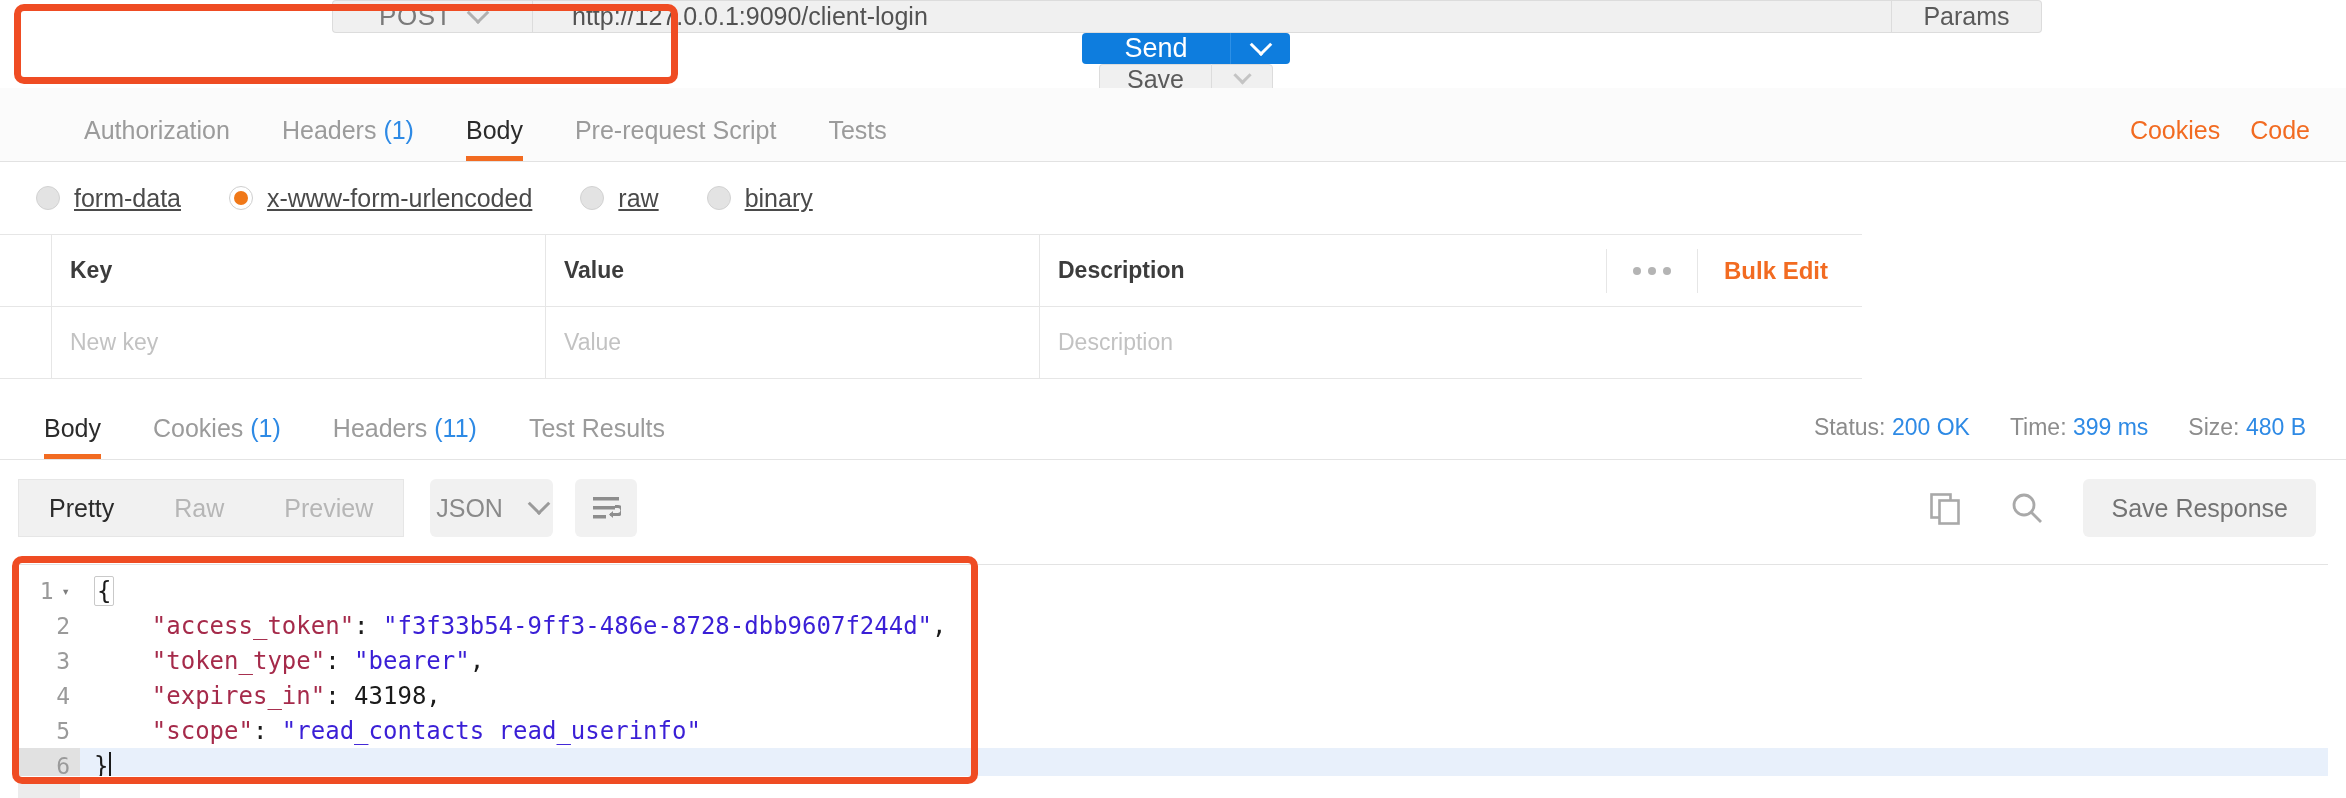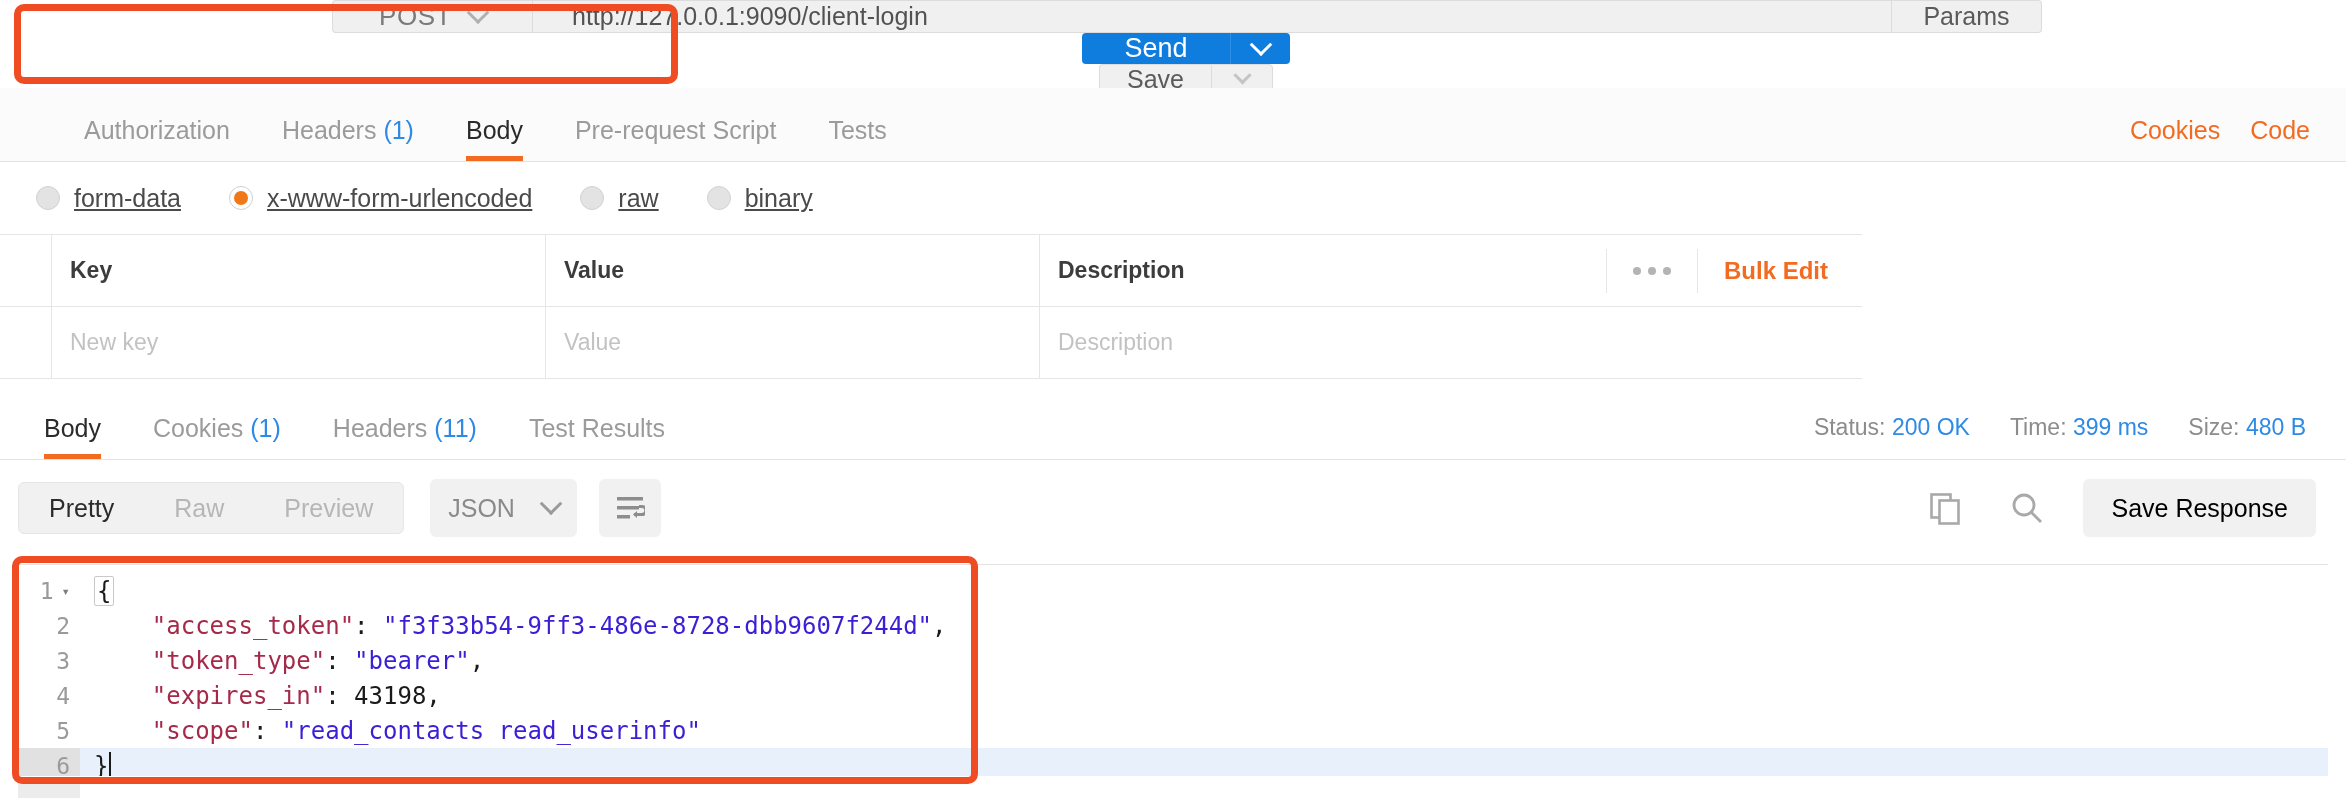--- a/index.html
+++ b/index.html
@@ -233,46 +233,46 @@
   
   .resp-toolbar {
     position: absolute; left: 0; top: 460px;
     width: 2346px; height: 96px;
     background: #ffffff;
     display:flex; align-items:center;
     padding: 0 30px 0 18px;
   }
   .seg {
     display:flex; background:#f1f1f1; border:1px solid #e6e6e6;
-    border-radius: 6px; height: 52px; overflow:hidden;
+    border-radius: 0; height: 58px; overflow:hidden;
   }
   .seg div {
     padding: 0 30px; display:flex; align-items:center;
     font-size: 25px; color:#b6b6b6; cursor:pointer;
   }
   .seg div.on { color:#2b2b2b; }
   .fmt {
     margin-left: 26px; height: 58px;
     background:#f1f1f1; border-radius:6px;
     display:flex; align-items:center; gap:28px;
-    padding: 0 18px; cursor:pointer;
+    padding: 0 6px; cursor:pointer;
   }
   .fmt span { font-size:25px; color:#8a8a8a; }
   .wrapbtn {
     margin-left: 22px; width: 62px; height: 58px;
     background:#f1f1f1; border-radius:6px;
     display:flex; align-items:center; justify-content:center;
     cursor:pointer;
   }
   .tb-right { margin-left:auto; display:flex; align-items:center; gap: 30px; }
   .icon-btn { width:52px; height:52px; display:flex; align-items:center; justify-content:center; cursor:pointer; }
   .save-resp {
     height: 58px; background:#f1f1f1; border-radius:6px;
     display:flex; align-items:center; padding: 8px 28px;
-    font-size:25px; color:#000000; cursor:pointer;
+    font-size:25px; color:#737373; cursor:pointer;
   }
 
   
   .editor {
     position: absolute; left: 18px; top: 564px;
     width: 2310px; height: 212px;
     background:#ffffff;
     border-top: 1px solid #e3e3e3;
     display:flex;
     overflow: hidden;

